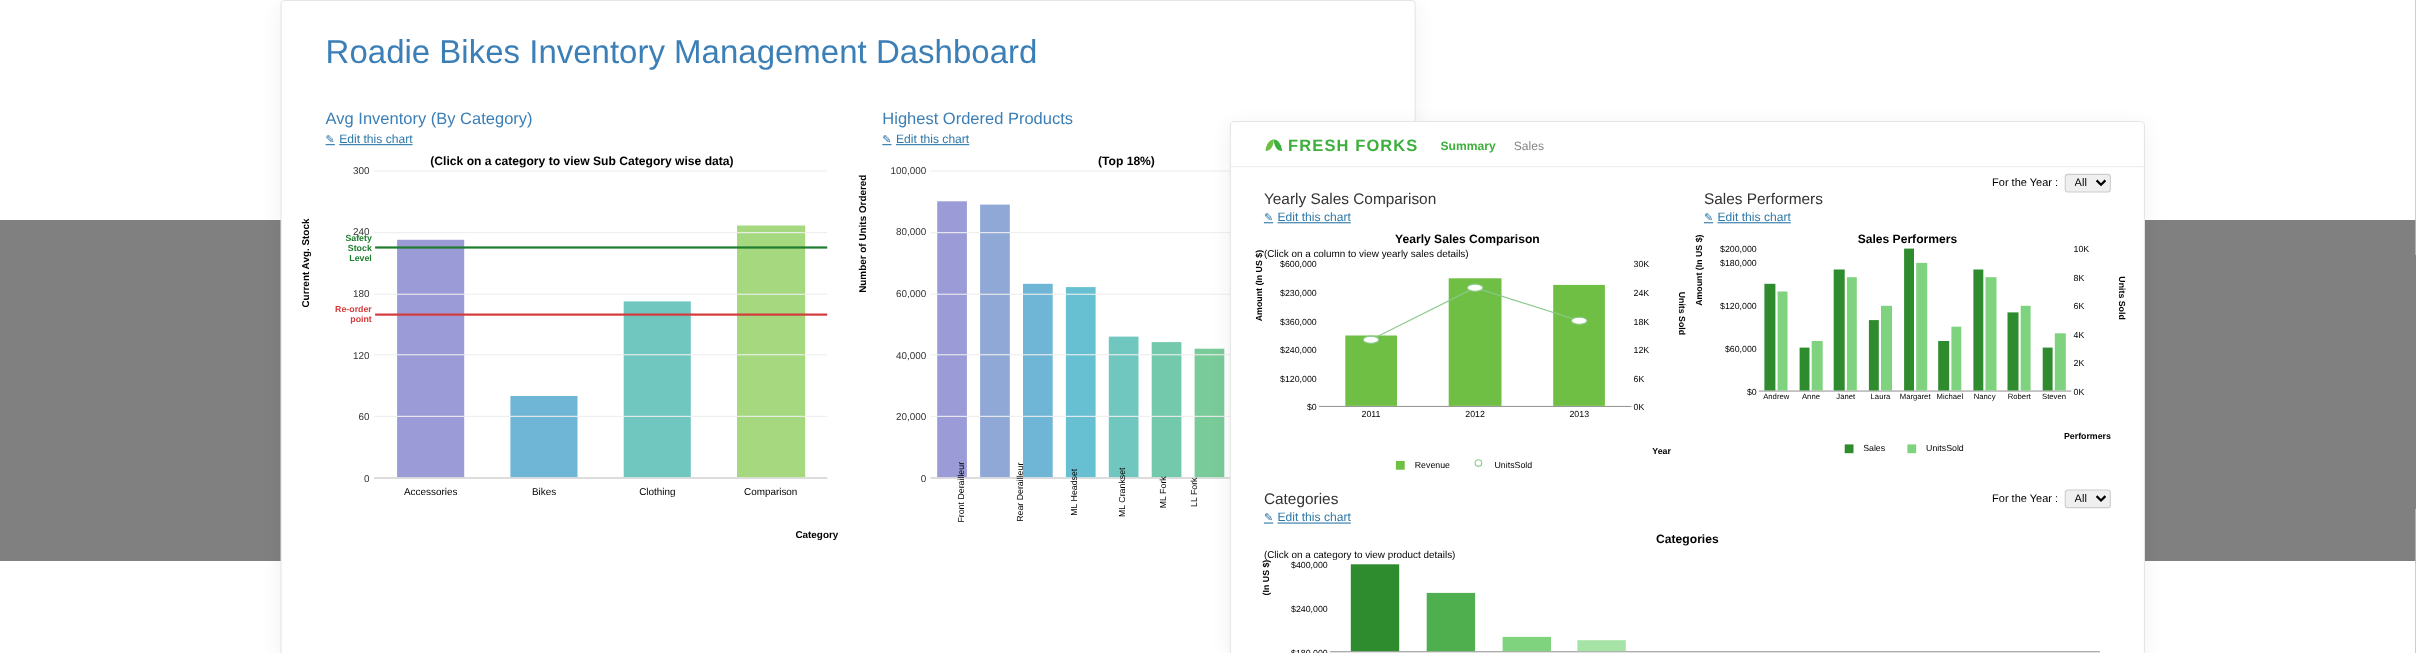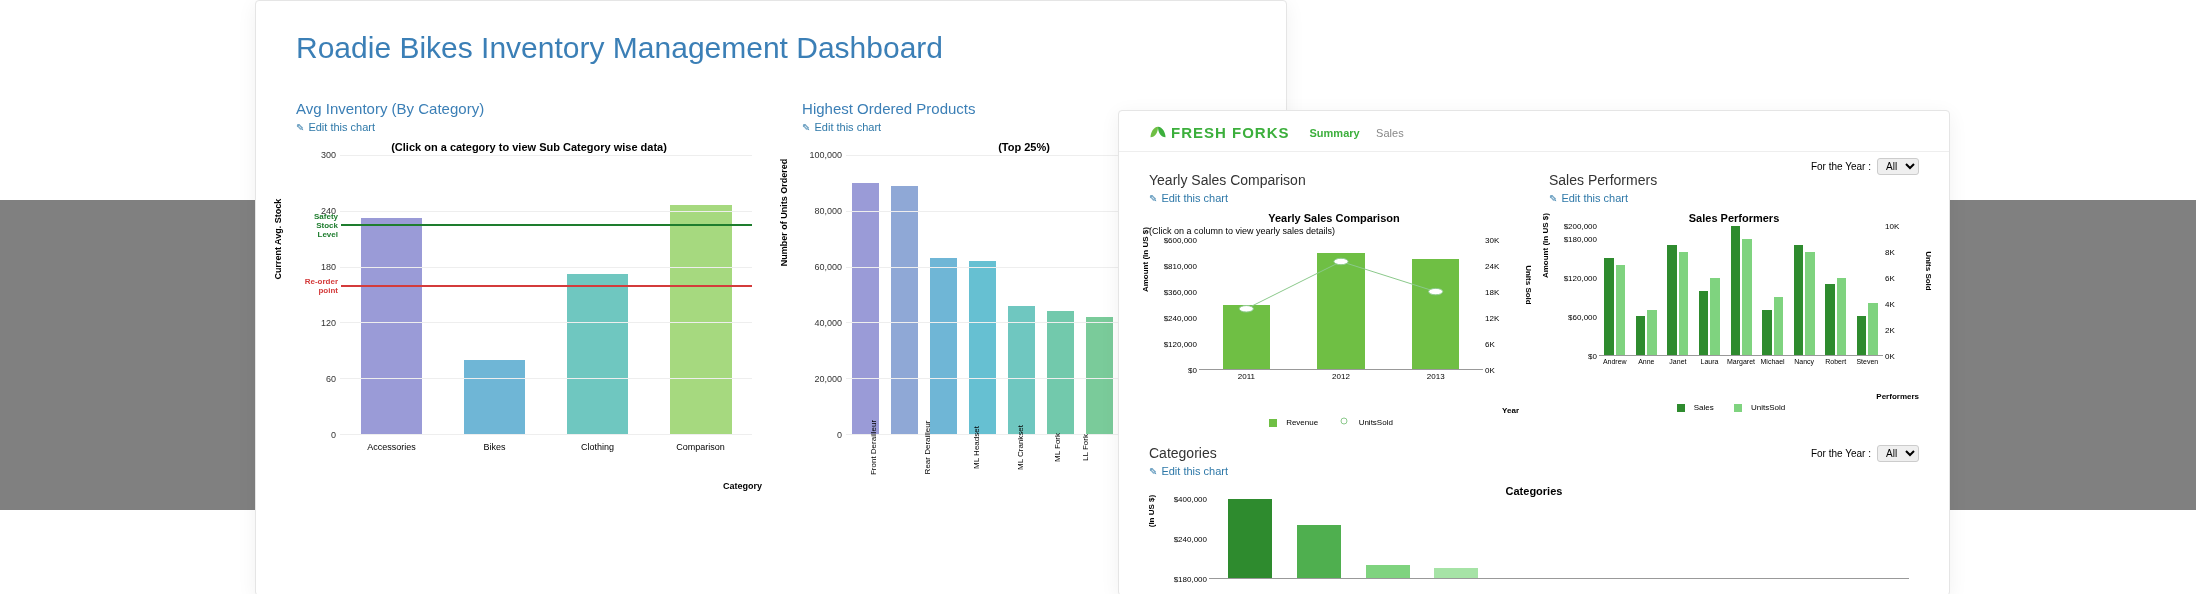--- a/index.html
+++ b/index.html
@@ -58,23 +58,23 @@
     color: #333;
     font-size: 14px;
     font-weight: 400;
     margin: 12px 0 4px 0;
   }
   .edit-link {
     color: #2E78A8;
     font-size: 11px;
     cursor: pointer;
     display: flex;
-    align-items: center;
     gap: 4px;
     margin-bottom: 8px;
+    text-decoration: underline;
   }
   .edit-link::before {
     content: "✎";
     font-size: 10px;
   }
   .chart-title { font-weight: bold; font-size: 11px; text-align: center; margin: 2px 0;}
   .chart-sub { font-size: 9px; text-align: left; margin-bottom: 4px; }
   .chart-area {
     position: relative;
     height: 320px;
@@ -341,21 +341,21 @@
           </div>
       </div>
       <div class="axis-label-x">Category</div>
     </div>
 
     <div style="flex:1">
       <div class="section-title">Highest Ordered Products</div>
       <div class="edit-link">
           <span>Edit this chart</span>
         </div>
-      <div class="chart-title">(Top 25%)</div>
+      <div class="chart-title">(Top 18%)</div>
 
       <div class="chart-area">
         <span class="axis-label-y">Number of Units Ordered</span>
         <div id="hop-yticks">
             <div class="ticks-y" style="top: 275px;">0</div>
             <div class="ticks-y" style="top: 219px;">20,000</div>
             <div class="ticks-y" style="top: 163px;">40,000</div>
             <div class="ticks-y" style="top: 107px;">60,000</div>
             <div class="ticks-y" style="top: 51px;">80,000</div>
             <div class="ticks-y" style="top: -5px;">100,000</div>
@@ -445,21 +445,21 @@
         <div class="chart-sub">(Click on a column to view yearly sales details)</div>
 
         <div class="small-chart">
           <span class="small-y">Amount (In US $)</span>
           <span class="small-y2">Units Sold</span>
           <div id="ysc-yticks">
               <div class="small-ticks-y" style="top: 126px;">$0</div>
               <div class="small-ticks-y" style="top: 100px;">$120,000</div>
               <div class="small-ticks-y" style="top: 74px;">$240,000</div>
               <div class="small-ticks-y" style="top: 48px;">$360,000</div>
-              <div class="small-ticks-y" style="top: 22px;">$810,000</div>
+              <div class="small-ticks-y" style="top: 22px;">$230,000</div>
               <div class="small-ticks-y" style="top: -4px;">$600,000</div>
             </div>
           <div id="ysc-y2ticks">
               <div class="small-ticks-y2" style="top: 126px;">0K</div>
               <div class="small-ticks-y2" style="top: 100px;">6K</div>
               <div class="small-ticks-y2" style="top: 74px;">12K</div>
               <div class="small-ticks-y2" style="top: 48px;">18K</div>
               <div class="small-ticks-y2" style="top: 22px;">24K</div>
               <div class="small-ticks-y2" style="top: -4px;">30K</div>
             </div>
@@ -589,20 +589,21 @@
     <div style="position:relative; margin-top:18px">
       <div class="year-filter" style="top:0">
         <span>For the Year :</span>
         <select><option>All</option></select>
       </div>
       <div class="section-title-dark">Categories</div>
       <div class="edit-link">
           <span>Edit this chart</span>
         </div>
       <div class="chart-title">Categories</div>
+      <div class="chart-sub">(Click on a category to view product details)</div>
 
       <div class="cat-chart">
         <span class="small-y" style="left:2px">(In US $)</span>
         <div id="cat-yticks">
             <div class="cat-ticks" style="top: 76px;">$180,000</div>
             <div class="cat-ticks" style="top: 36px;">$240,000</div>
             <div class="cat-ticks" style="top: -4px;">$400,000</div>
           </div>
         <div class="cat-plot" id="cat-plot">
           <div class="bars" id="cat-bars" style="justify-content:flex-start; gap:2%; padding-left:2%">

